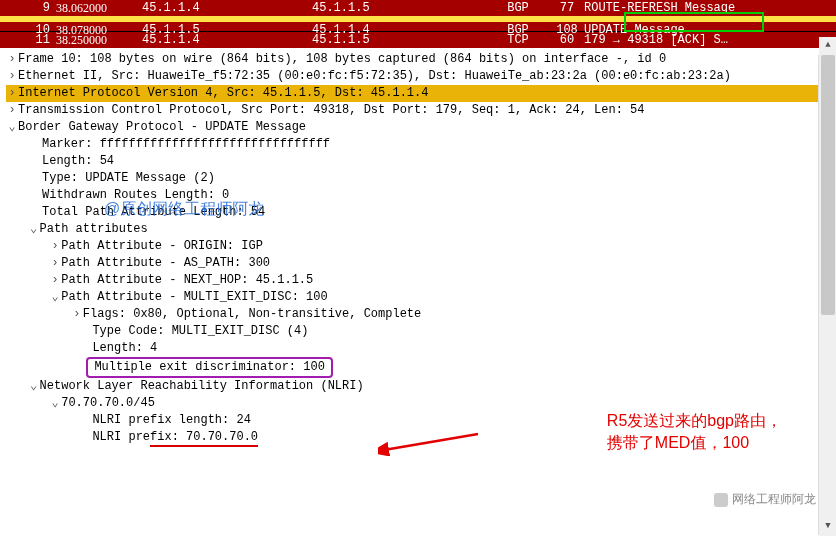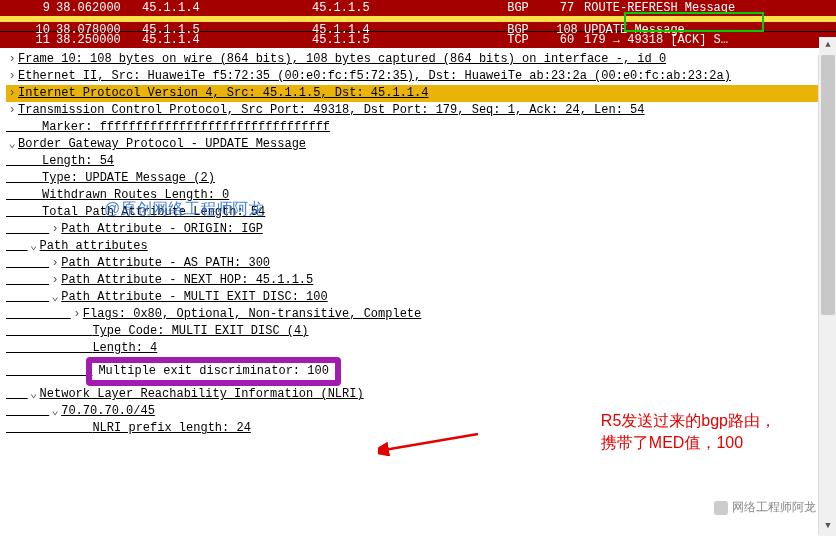--- a/index.html
+++ b/index.html
@@ -17,21 +17,21 @@
     background: #a40000;
     color: #fff;
   }
   .pl-row {
     display: flex;
     height: 16px;
     line-height: 16px;
     padding-left: 8px;
   }
   .pl-row .num   { width: 48px;  text-align: right; padding-right: 6px;}
-  .pl-row .time  { width: 86px; }
+  .pl-row .time  { width: 86px; font-family: Liberation Serif, serif; }
   .pl-row .src   { width: 170px; }
   .pl-row .dst   { width: 170px; }
   .pl-row .proto { width: 72px; text-align: center; }
   .pl-row .len   { width: 30px; text-align: center; padding-right: 4px;}
   .pl-row .info  { flex: 1; }
   .row9 { }
   .row10 { border-top: 6px solid #fde047; border-bottom: 1px solid #000; }
   .row10 .src, .row10 .dst { }
   .highlight-green-box {
     position: absolute;
@@ -39,60 +39,59 @@
     left: 624px; top: 12px;
     width: 140px; height: 20px;
     pointer-events: none;
   }
   .row11 { }
   .row11 .info { }
   .details {
     background: #fff;
     padding: 3px 12px 0 6px;
     line-height: 17px;
-    text-decoration: underline;
   }
   .line { white-space: pre; }
   .line .tw {
     display: inline-block;
     width: 12px;
     text-align: center;
     color: #555;
   }
   .hl-cyan { background: #eab308; }
   .watermark {
     position: absolute;
     left: 104px; top: 199px;
     color: #2a6fd6;
     font-family: "Microsoft YaHei", sans-serif;
     font-size: 16px;
     opacity: 0.85;
     pointer-events: none;
   }
   .red-box {
-    border: 6px solid #a21caf;
+    border: 2px solid #a21caf;
     border-radius: 4px;
     display: inline-block;
     padding: 0 6px;
     margin-left: -6px;
   }
   .annot {
     position: absolute;
-    right: 60px;
+    right: 54px;
     top: 410px;
     color: #e30000;
     font-family: "Microsoft YaHei", sans-serif;
     font-size: 16px;
     line-height: 22px;
     pointer-events: none;
     text-align: left;
   }
   .wx-tag {
     position: absolute;
-    right: 20px; bottom: 20px;
+    right: 20px; bottom: 28px;
     color: #888;
     font-family: "Microsoft YaHei", sans-serif;
     font-size: 12px;
   }
   .wx-ico {
     display: inline-block;
     width: 14px; height: 14px;
     vertical-align: middle;
     margin-right: 4px;
     border-radius: 3px;
@@ -166,38 +165,39 @@
   </div>
 </div>
 
 <div class="highlight-green-box"></div>
 
 <div class="details">
   <div class="line"><span class="tw">›</span><span>Frame 10: 108 bytes on wire (864 bits), 108 bytes captured (864 bits) on interface -, id 0</span></div>
   <div class="line"><span class="tw">›</span><span>Ethernet II, Src: HuaweiTe_f5:72:35 (00:e0:fc:f5:72:35), Dst: HuaweiTe_ab:23:2a (00:e0:fc:ab:23:2a)</span></div>
   <div class="line hl-cyan"><span class="tw">›</span><span>Internet Protocol Version 4, Src: 45.1.1.5, Dst: 45.1.1.4</span></div>
   <div class="line"><span class="tw">›</span><span>Transmission Control Protocol, Src Port: 49318, Dst Port: 179, Seq: 1, Ack: 24, Len: 54</span></div>
+  <div class="line"><span class="tw">⌄</span><span>Border Gateway Protocol - UPDATE Message</span></div>
   <div class="line">     <span>Marker: ffffffffffffffffffffffffffffffff</span></div>
-  <div class="line"><span class="tw">⌄</span><span>Border Gateway Protocol - UPDATE Message</span></div>
   <div class="line">     <span>Length: 54</span></div>
   <div class="line">     <span>Type: UPDATE Message (2)</span></div>
   <div class="line">     <span>Withdrawn Routes Length: 0</span></div>
   <div class="line">     <span>Total Path Attribute Length: 54</span></div>
+  <div class="line">   <span class="tw">⌄</span><span>Path attributes</span></div>
   <div class="line">      <span class="tw">›</span><span>Path Attribute - ORIGIN: IGP</span></div>
-  <div class="line">   <span class="tw">⌄</span><span>Path attributes</span></div>
   <div class="line">      <span class="tw">›</span><span>Path Attribute - AS_PATH: 300</span></div>
   <div class="line">      <span class="tw">›</span><span>Path Attribute - NEXT_HOP: 45.1.1.5</span></div>
   <div class="line">      <span class="tw">⌄</span><span>Path Attribute - MULTI_EXIT_DISC: 100</span></div>
   <div class="line">         <span class="tw">›</span><span>Flags: 0x80, Optional, Non-transitive, Complete</span></div>
   <div class="line">            <span>Type Code: MULTI_EXIT_DISC (4)</span></div>
   <div class="line">            <span>Length: 4</span></div>
   <div class="line">            <span class="red-box"><span>Multiple exit discriminator: 100</span></span></div>
   <div class="line">   <span class="tw">⌄</span><span>Network Layer Reachability Information (NLRI)</span></div>
   <div class="line">      <span class="tw">⌄</span><span>70.70.70.0/45</span></div>
   <div class="line">            <span>NLRI prefix length: 24</span></div>
+  <div class="line">            <span>NLRI pre</span><span class="under-red">fix: 70.70.70.0</span></div>
 </div>
 
 <div class="watermark">@原创网络工程师阿龙</div>
 
 <svg class="arrow-svg" width="110" height="30">
   <defs>
     <marker id="ah" markerWidth="10" markerHeight="10" refX="2" refY="3" orient="auto">
       <path d="M0,0 L0,6 L8,3 z" fill="#e30000"></path>
     </marker>
   </defs>

